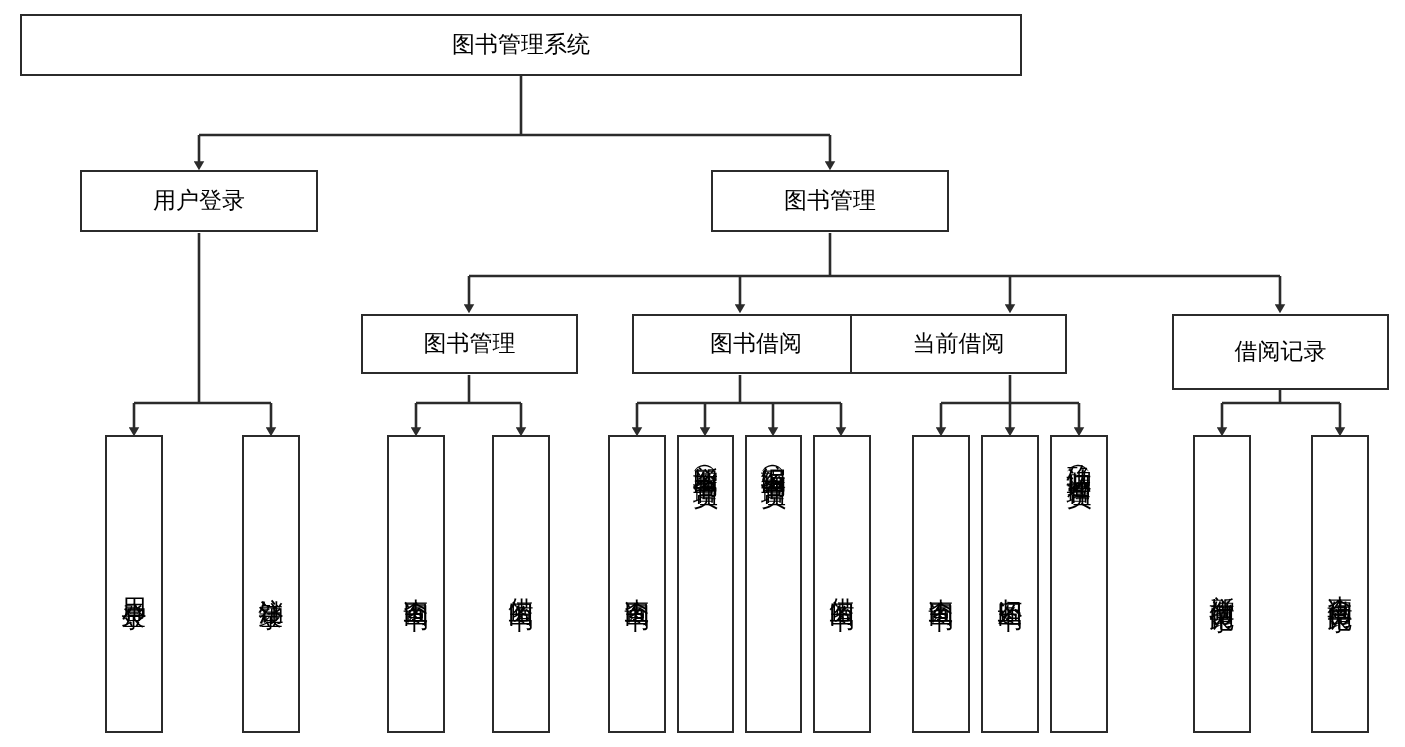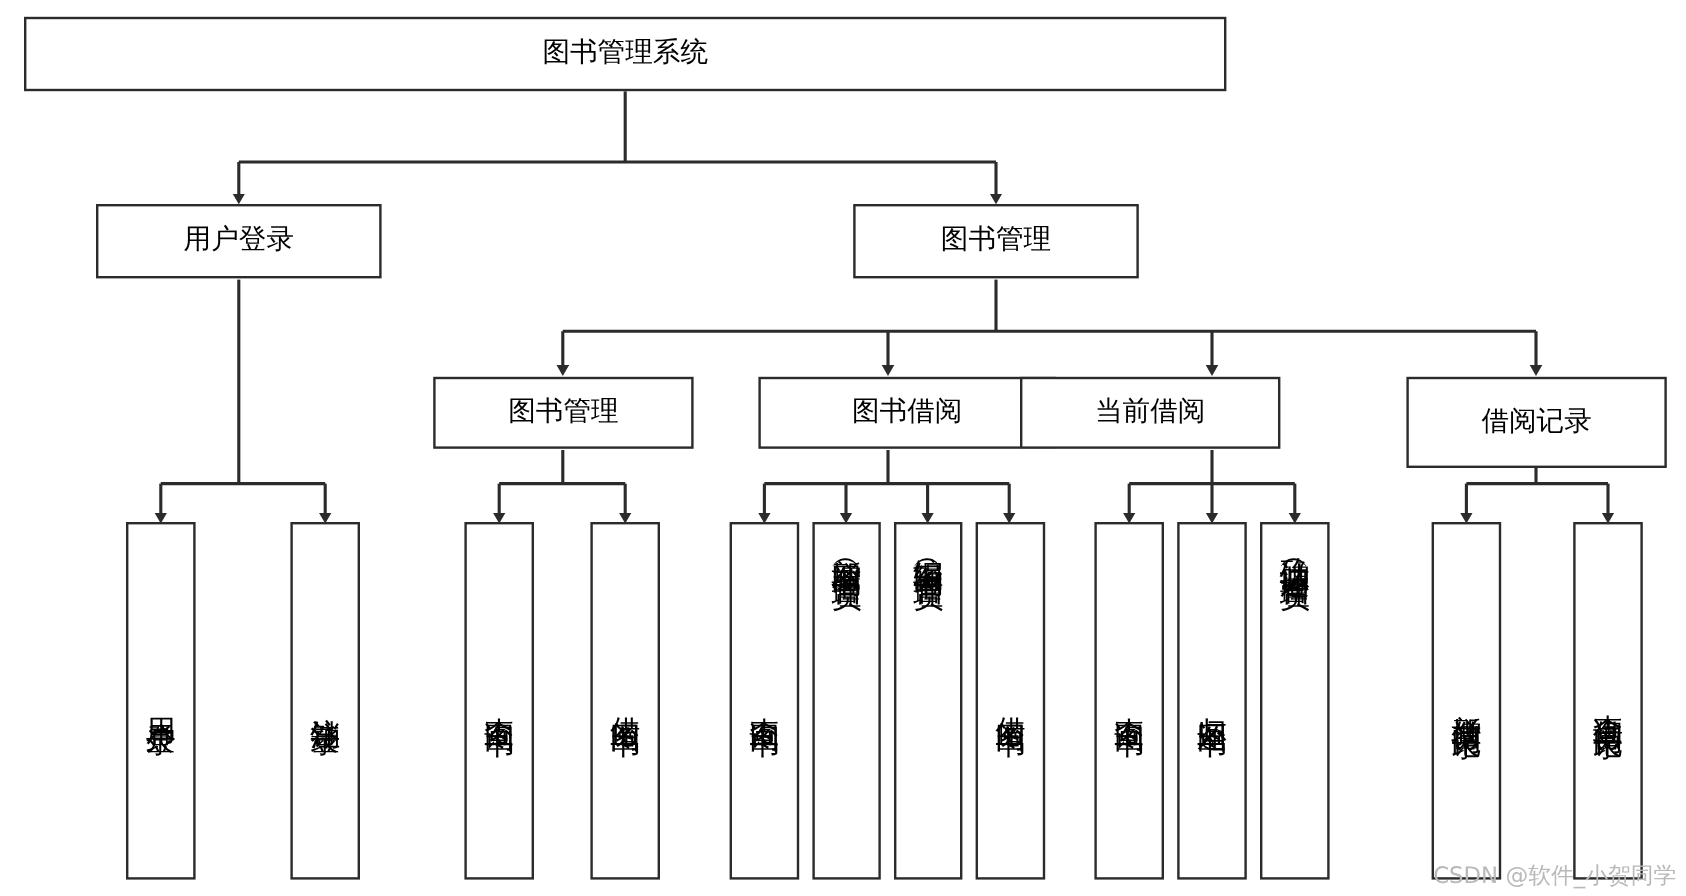--- a/index.html
+++ b/index.html
@@ -195,15 +195,14 @@
     <span class="lbl">确认归还（管理员）</span>
   </div>
 
   <div class="node vert mid" style="left:1193px; top:435px; width:58px; height:298px;">
     <span class="lbl">新增借阅记录</span>
   </div>
   <div class="node vert mid" style="left:1311px; top:435px; width:58px; height:298px;">
     <span class="lbl">查询借阅记录</span>
   </div>
 
-  <div class="watermark">CSDN @软件_小贺同学</div>
 
 </div>
 
 </body></html>

